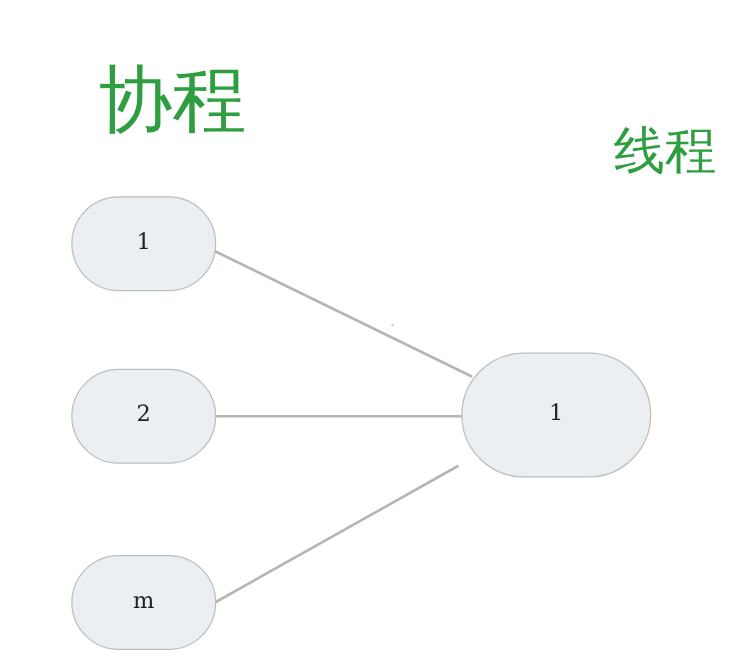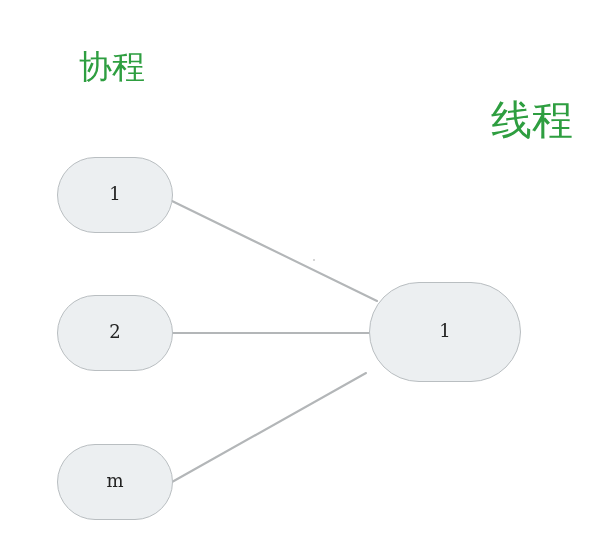--- a/index.html
+++ b/index.html
@@ -29,21 +29,21 @@
     color: #2e9e40;
     font-family: "DejaVu Sans", "Liberation Sans", sans-serif;
     font-weight: 400;
     white-space: nowrap;
     line-height: 1;
     letter-spacing: 0px;
   }
   .group-label.coroutine {
     left: 79px;
     top: 50px;
-    font-size: 33px;
+    font-size: 59px;
   }
   .group-label.thread {
     left: 491px;
     top: 100px;
     font-size: 41px;
   }
   .node {
     position: absolute;
     box-sizing: border-box;
     background: #eceff1;

